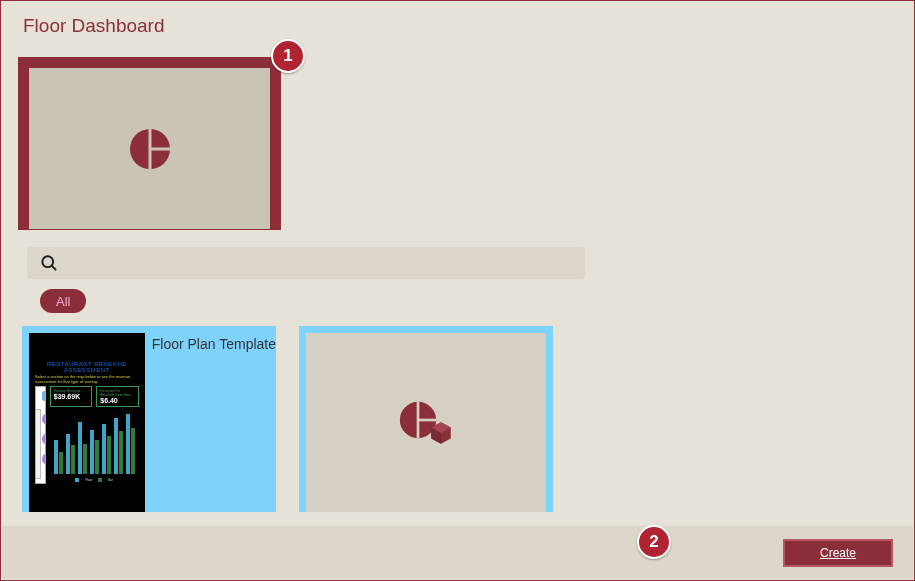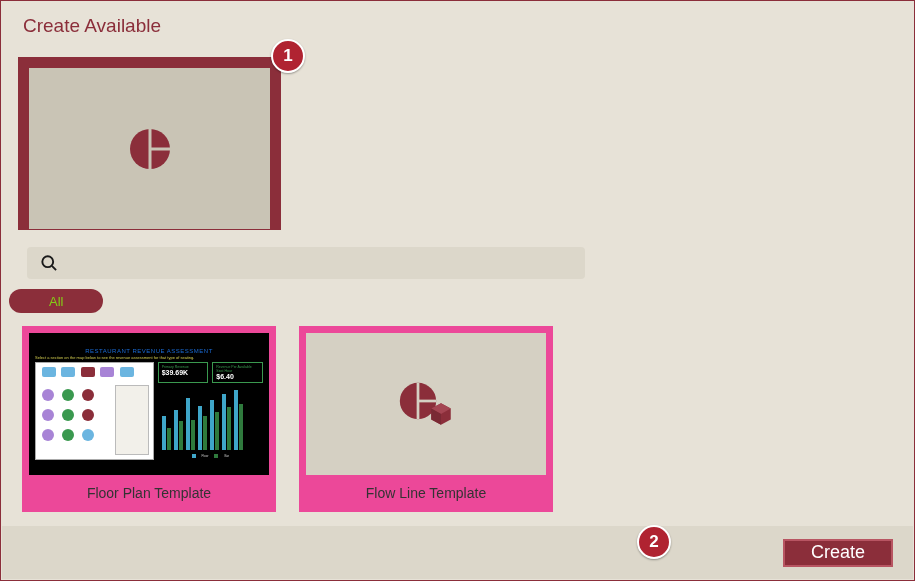--- a/index.html
+++ b/index.html
@@ -64,45 +64,45 @@
       color: #555;
     }
     .search-input::placeholder { color: #6b675e; }
     .search-icon {
       width: 20px;
       height: 20px;
       color: #1a1a1a;
     }
     .filter-pill {
       position: absolute;
-      left: 8px;
+      left: 39px;
       top: 288px;
       height: 24px;
-      padding: 0 40px;
+      padding: 0 16px;
       background: #8b2e3a;
-      color: #84cc16;
+      color: #f9a8d4;
       border-radius: 12px;
       font-size: 13px;
       display: flex;
       align-items: center;
       justify-content: center;
     }
     .templates-row {
       position: absolute;
       left: 21px;
       top: 325px;
       display: flex;
       gap: 23px;
     }
     .template-card {
       width: 254px;
       height: 186px;
-      background: #ec4899;
-      display: flex;
-      flex-direction: column;
+      background: #7dd3fc;
+      display: flex;
+      flex-direction: row;
     }
     .template-preview {
       margin: 7px 7px 0 7px;
       flex: 1;
       display: flex;
       align-items: center;
       justify-content: center;
       position: relative;
     }
     .template-label {
@@ -216,25 +216,26 @@
       background: #dcd7ca;
       display: flex;
       align-items: center;
       justify-content: flex-end;
       padding-right: 20px;
       gap: 18px;
     }
     .btn {
       width: 110px;
       height: 28px;
-      font-size: 18px;
+      font-size: 12px;
       display: flex;
       align-items: center;
       justify-content: center;
       cursor: pointer;
+      text-decoration: underline;
     }
     .btn-primary {
       background: #8b2e3a;
       color: #fff;
       border: 2px solid #b85562;
     }
     .btn-secondary {
       background: #dcd7ca;
       color: #333;
     }
@@ -254,21 +255,21 @@
       font-size: 17px;
       font-weight: 600;
       z-index: 50;
     }
     .callout.c-1 { left: 270px; top: 38px; }
     .callout.c-2 { left: 636px; top: 524px; }
   </style>
 </head>
 <body>
 
-<div class="dialog-title">Create Available</div>
+<div class="dialog-title">Floor Dashboard</div>
 
 <div class="blank-card">
   <div class="blank-preview">
     <svg width="44" height="44" viewBox="0 0 44 44">
       <circle cx="22" cy="22" r="20" fill="#8b2e3a"></circle>
       <rect x="20.5" y="2" width="3" height="40" fill="#c9c4b5"></rect>
       <rect x="22" y="20.5" width="20" height="3" fill="#c9c4b5"></rect>
     </svg>
   </div>
 </div>
@@ -367,21 +368,20 @@
           <rect x="20.5" y="2" width="3" height="40" fill="#d5d0c3"></rect>
           <rect x="22" y="20.5" width="20" height="3" fill="#d5d0c3"></rect>
         </svg>
         <svg width="26" height="26" viewBox="0 0 24 24" style="position:absolute; right:0; bottom:0;">
           <path d="M12 2 L21 7 L21 17 L12 22 L3 17 L3 7 Z" fill="#8b2e3a"></path>
           <path d="M12 2 L21 7 L12 12 L3 7 Z" fill="#a44552"></path>
           <path d="M12 12 L12 22 L3 17 L3 7 Z" fill="#7a2934"></path>
         </svg>
       </div>
     </div>
-    <div class="template-label">Flow Line Template</div>
   </div>
 
 </div>
 
 <div class="footer-bar">
   <div class="btn btn-primary">Create</div>
 </div>
 
 <div class="callout c-1">1</div>
 <div class="callout c-2">2</div>

